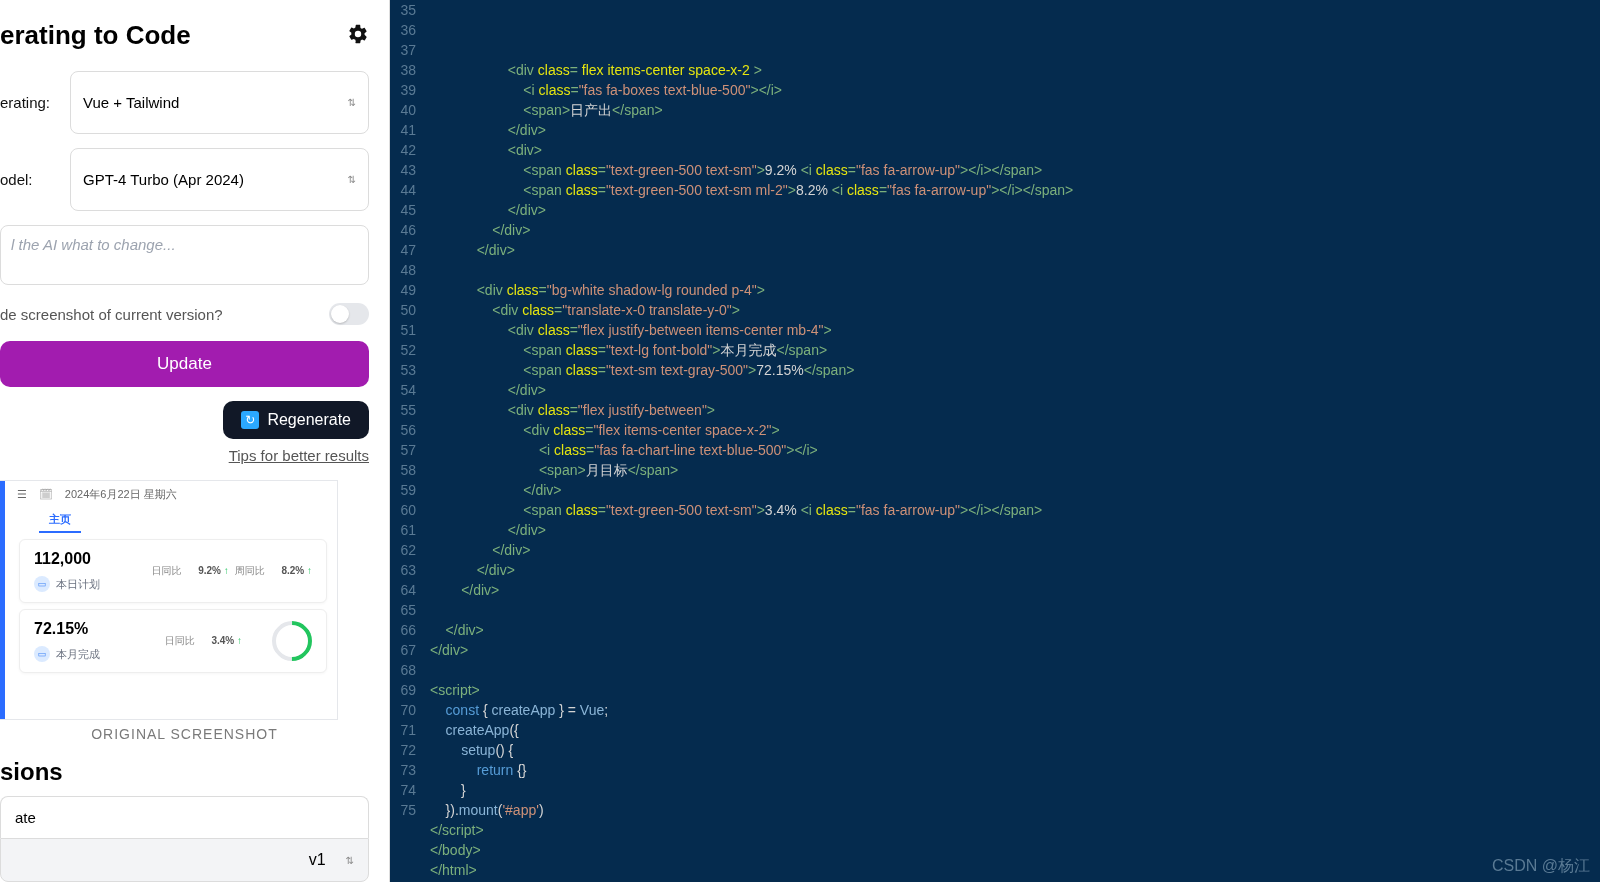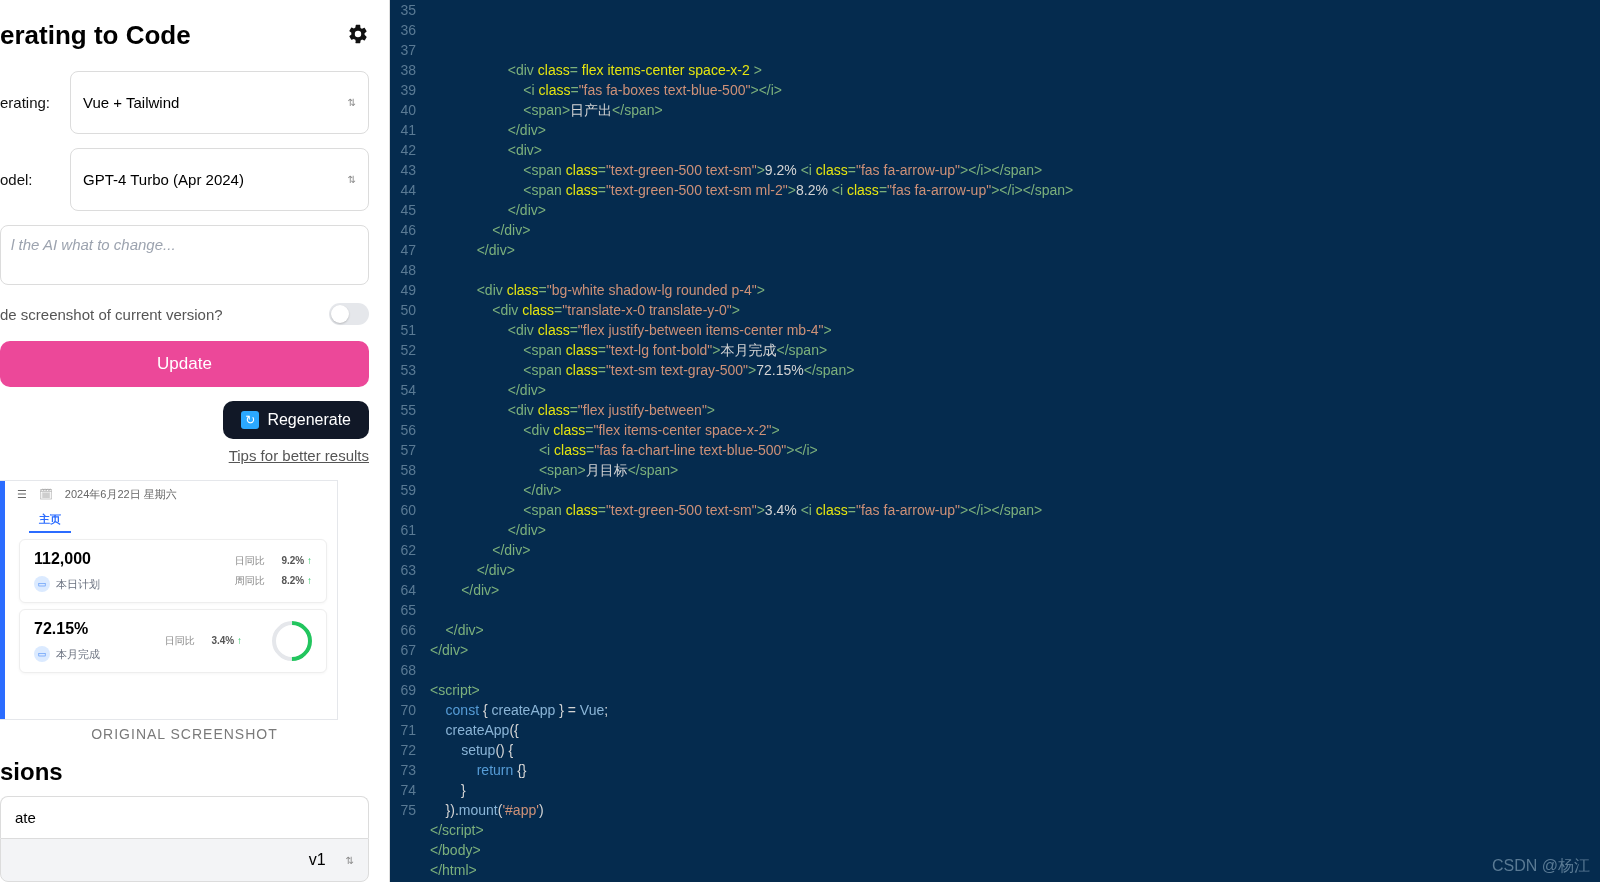--- a/index.html
+++ b/index.html
@@ -12,38 +12,38 @@
 .gear { cursor:pointer; }
 .row { display:flex; align-items:center; margin-bottom:14px; gap:0; }
 .label { width:70px; font-size:15px; color:#111; }
 .select { flex:1; border:1px solid #dcdcdc; border-radius:8px; padding:22px 12px; font-size:15px; display:flex; justify-content:space-between; align-items:center; cursor:pointer; background:#fff; }
 .updown { font-size:10px; color:#888; }
 .ta { width:100%; height:60px; border:1px solid #dcdcdc; border-radius:8px; padding:10px; font-size:15px; resize:none; margin-bottom:14px; font-family:inherit;font-style:italic; }
 .ta::placeholder { color:#9ca3af; }
 .incline { display:flex; align-items:center; justify-content:space-between; margin-bottom:16px; font-size:15px; color:#555; }
 .toggle { width:40px; height:22px; background:#e5e7eb; border-radius:20px; position:relative; cursor:pointer; }
 .toggle::after { content:''; width:18px; height:18px; background:#fff; border-radius:50%; position:absolute; top:2px; left:2px; box-shadow:0 1px 2px rgba(0,0,0,.2); }
-.btn-update { width:100%; background:#ec4899; color:#fff; border:none; border-radius:10px; padding:13px; font-size:17px; cursor:pointer; margin-bottom:14px; }
+.btn-update { width:100%; background:#a21caf; color:#fff; border:none; border-radius:10px; padding:13px; font-size:17px; cursor:pointer; margin-bottom:14px; }
 .regen-row { display:flex; justify-content:flex-end; margin-bottom:8px; }
 .btn-regen { background:#111827; color:#fff; border:none; border-radius:10px; padding:10px 18px; font-size:16px; display:flex; align-items:center; gap:8px; cursor:pointer; }
 .regen-icon { width:18px; height:18px; background:#2ba8ff; border-radius:3px; display:flex; align-items:center; justify-content:center; color:#fff; font-size:12px; }
 .tips { display:block; text-align:right; font-size:15px; color:#555; text-decoration:underline; margin-bottom:16px; cursor:pointer; }
 
 .preview { border:1px solid #e5e7eb; width:348px; height:240px; position:relative; overflow:hidden; margin-left:-10px; background:#fff; }
 .pv-sb { position:absolute; left:0; top:0; width:14px; height:100%; background:#2b6cff; }
 .pv-top { display:flex; align-items:center; gap:12px; font-size:11px; color:#666; padding:6px 0 6px 26px; }
 .pv-cal { color:#999; }
 .pv-tab { margin-left:20px; color:#2b6cff; font-size:11px; padding:4px 10px; border-bottom:2px solid #2b6cff; font-weight:600; display:inline-block; }
 .pv-body { padding:6px 10px 0 20px; display:flex; flex-direction:column; gap:6px; }
 .pv-card { background:#fff; border:1px solid #eee; border-radius:6px; padding:10px 14px; display:flex; justify-content:space-between; align-items:center; box-shadow:0 1px 3px rgba(0,0,0,.04);margin-left:8px; }
 .pv-left { display:flex; flex-direction:column; gap:8px; }
 .pv-val { font-size:16px; font-weight:700; }
 .pv-sub { display:flex; align-items:center; gap:6px; font-size:11px; color:#6b7280; }
 .pv-sub .dot { width:16px; height:16px; background:#dbeaff; border-radius:50%; display:flex; align-items:center; justify-content:center; font-size:9px; color:#3b82f6; }
-.pv-right { display:flex; flex-direction:column; align-items:flex-end; gap:6px; font-size:10px; color:#888; }
+.pv-right { display:flex; flex-direction:row; align-items:flex-end; gap:6px; font-size:10px; color:#888; }
 .pv-pct { color:#555; font-weight:600; }
 .pv-up { color:#22c55e; }
 .pv-ring { width:40px; height:40px; border:4px solid #e5e7eb; border-top-color:#22c55e; border-right-color:#22c55e; border-radius:50%; transform:rotate(45deg); }
 .orig { text-align:center; font-size:14px; letter-spacing:1px; color:#7a7a7a; margin-top:6px; }
 .sect { font-size:24px; font-weight:700; margin:16px 0 10px; }
 .ver-one { border:1px solid #dcdcdc; border-bottom:none; border-radius:8px 8px 0 0; padding:12px 14px; font-size:15px; }
 .ver-two { border:1px solid #dcdcdc; border-radius:0 0 8px 8px; padding:12px 14px; display:flex; justify-content:space-between; align-items:center; background:#f3f4f6; cursor:pointer; }
 
 
 .right { flex:1; background:#052b4e; position:relative; overflow:hidden; }
@@ -102,21 +102,21 @@
 
   <a class="tips">Tips for better results</a>
 
   <div class="preview">
     <div class="pv-sb"></div>
     <div class="pv-top">
       <span>☰</span>
       <span class="pv-cal">🗓</span>
       <span>2024年6月22日 星期六</span>
     </div>
-    <div style="margin-left:18px"><span class="pv-tab">主页</span></div>
+    <div style="margin-left:28px"><span class="pv-tab">主页</span></div>
     <div class="pv-body">
       <div class="pv-card">
         <div class="pv-left">
           <div class="pv-val">112,000</div>
           <div class="pv-sub">
               <span class="dot">▭</span>
               <span>本日计划</span>
             </div>
         </div>
         <div class="pv-right">

